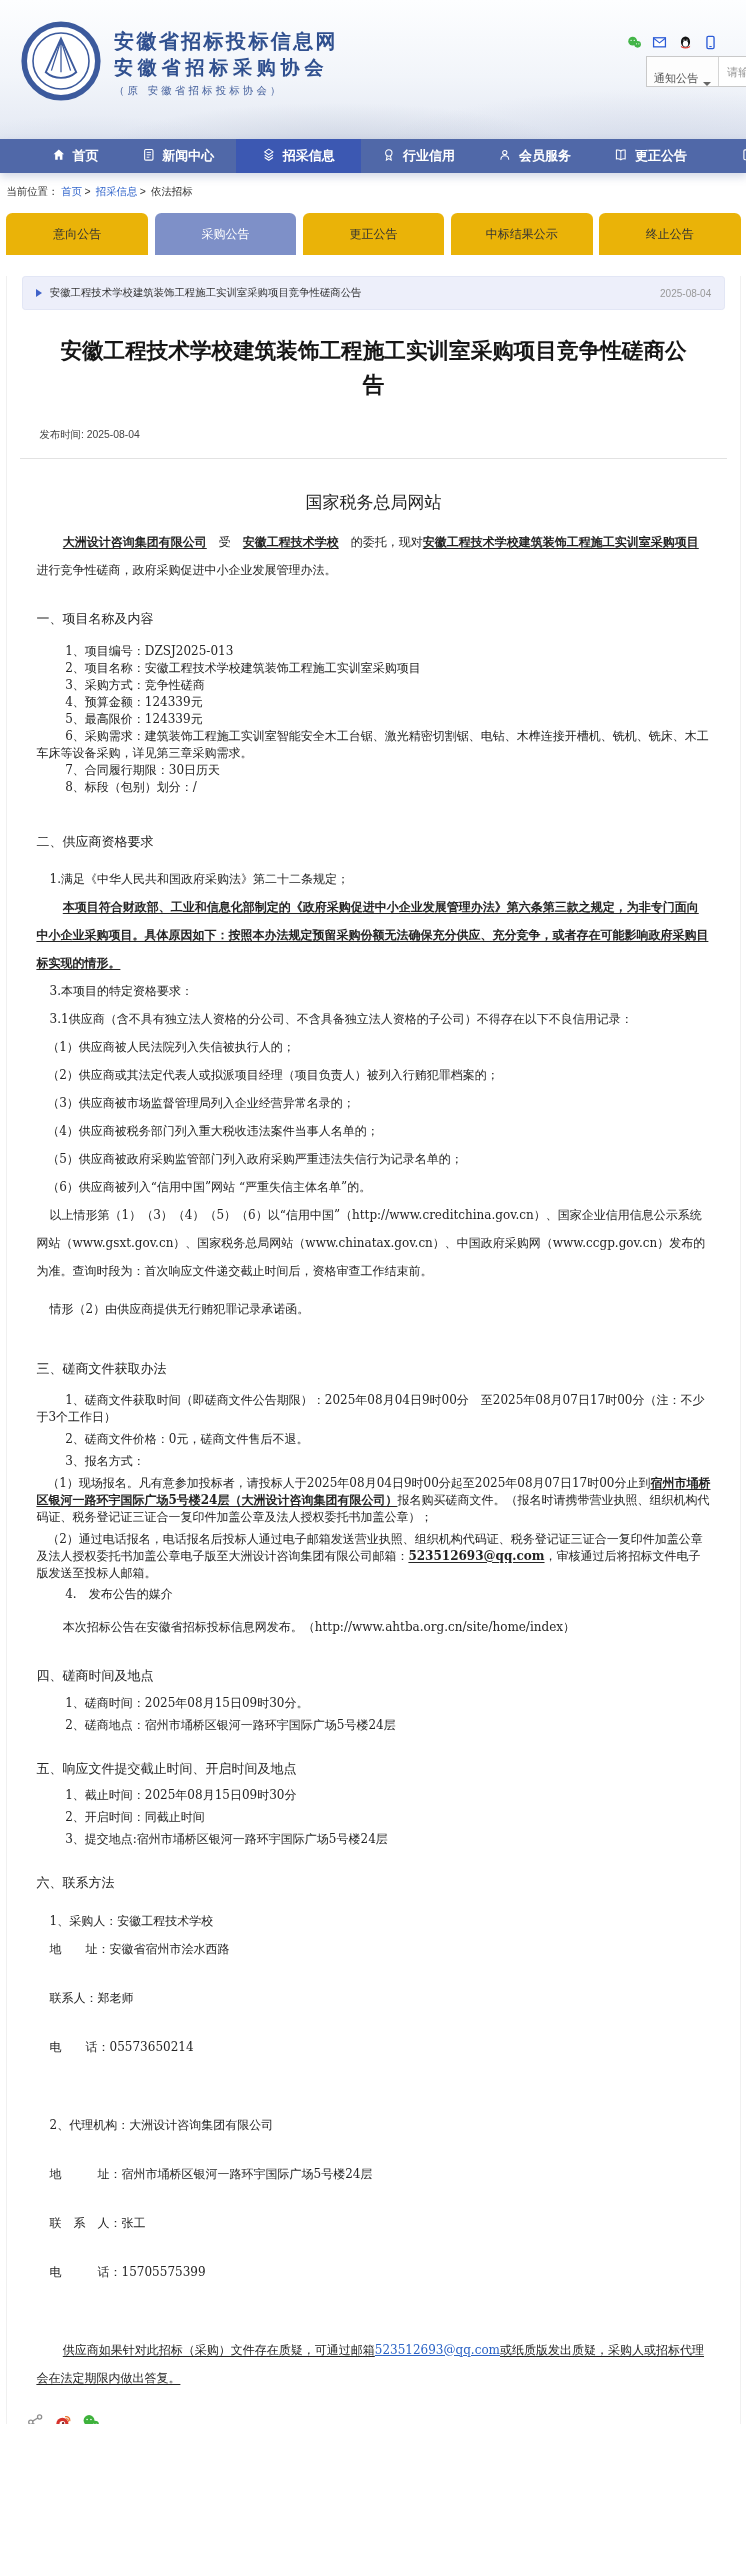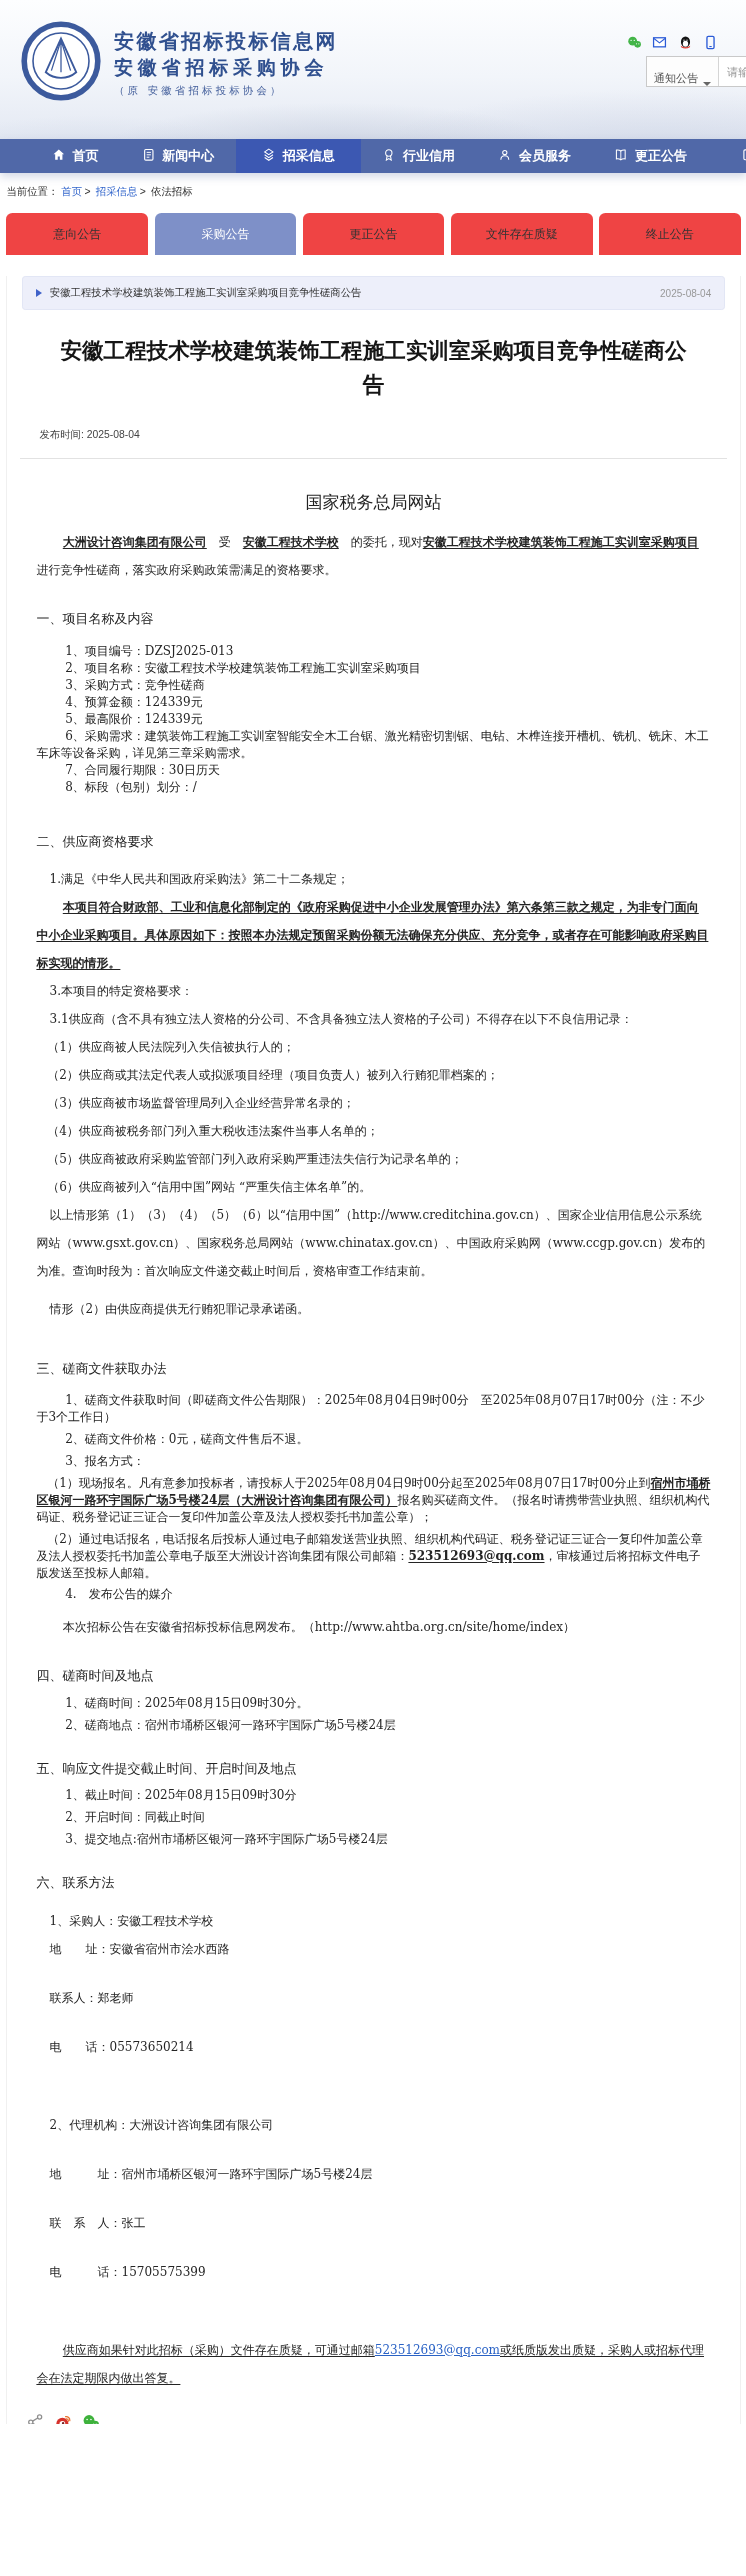--- a/index.html
+++ b/index.html
@@ -38,21 +38,21 @@
   .nav-item.active{background:#3c58b2;padding:0 26px;}
   .nav-item.partial{margin-left:auto;margin-right:-24px;padding:0 8px;}
   .nav-item svg{flex:0 0 auto;}
   
   .crumbs{padding:12px 8px 3.2px 6.4px;font-size:10.4px;color:#333;}
   .crumbs a{color:#3366cc;text-decoration:none;cursor:pointer;}
   .crumbs .sep{margin:0 2.4px;color:#333;}
   
   .tabs{display:flex;gap:6.4px;margin:11.2px 6.4px 0 6.4px;}
   .tab{flex:1;height:42px;display:flex;align-items:center;justify-content:center;
-    background:#ef4444;color:#333;font-size:12px;border-radius:6.4px 6.4px 0 0;cursor:pointer;}
+    background:#eab308;color:#333;font-size:12px;border-radius:6.4px 6.4px 0 0;cursor:pointer;}
   .tab.active{background:#7e90c8;color:#fff;}
   
   .card{margin:0 6.4px;background:#fff;border:0.8px solid #f0f0f0;border-top:none;padding-bottom:8px;}
   .list-row{margin:21px 14.4px 0 14.4px;height:32px;background:#edeffa;border:0.8px solid #e2e6f5;
     border-radius:3.2px;display:flex;align-items:center;padding:0 13px;cursor:pointer;}
   .tri{width:0;height:0;border-left:6.4px solid #3f62c9;border-top:4px solid transparent;
     border-bottom:4px solid transparent;margin-right:8px;}
   .list-title{flex:1;font-size:10.4px;color:#333;}
   .list-date{font-size:10px;color:#999;}
   .art-title{margin:24px 51px 0 51px;text-align:center;font-size:21.6px;font-weight:700;
@@ -202,39 +202,39 @@
     <span>当前位置：</span>
     <a>首页</a><span class="sep">&gt;</span>
     <a>招采信息</a><span class="sep">&gt;</span>
     <span>依法招标</span>
   </div>
 
   <div class="tabs">
     <div class="tab">意向公告</div>
     <div class="tab active">采购公告</div>
     <div class="tab">更正公告</div>
-    <div class="tab">文件存在质疑</div>
+    <div class="tab">中标结果公示</div>
     <div class="tab">终止公告</div>
   </div>
 
   <div class="card">
 
     <div class="list-row">
       <span class="tri"></span>
       <span class="list-title">安徽工程技术学校建筑装饰工程施工实训室采购项目竞争性磋商公告</span>
       <span class="list-date">2025-08-04</span>
     </div>
 
     <div class="art-title">安徽工程技术学校建筑装饰工程施工实训室采购项目竞争性磋商公告</div>
     <div class="pub">发布时间: 2025-08-04</div>
     <div class="rule"></div>
 
     <div class="article">
         <div class="para doc-title"><span>国家税务总局网站</span></div>
-        <div class="para indent mt1"><span class="bu">大洲设计咨询集团有限公司</span><span>　受　</span><span class="bu">安徽工程技术学校</span><span>　的委托，现对</span><span class="bu">安徽工程技术学校建筑装饰工程施工实训室采购项目</span><span>进行竞争性磋商，落实政府采购政策需满足的资格要求。</span></div>
+        <div class="para indent mt1"><span class="bu">大洲设计咨询集团有限公司</span><span>　受　</span><span class="bu">安徽工程技术学校</span><span>　的委托，现对</span><span class="bu">安徽工程技术学校建筑装饰工程施工实训室采购项目</span><span>进行竞争性磋商，政府采购促进中小企业发展管理办法。</span></div>
         <div class="para h2 mt2"><span class="b">一、项目名称及内容</span></div>
         <div class="para tight li mt1"><span>1、项目编号：DZSJ2025-013</span></div>
         <div class="para tight li"><span>2、项目名称：安徽工程技术学校建筑装饰工程施工实训室采购项目</span></div>
         <div class="para tight li"><span>3、采购方式：竞争性磋商</span></div>
         <div class="para tight li"><span>4、预算金额：124339元</span></div>
         <div class="para tight li"><span>5、最高限价：124339元</span></div>
         <div class="para tight li"><span>6、采购需求：建筑装饰工程施工实训室智能安全木工台锯、激光精密切割锯、电钻、木榫连接开槽机、铣机、铣床、木工车床等设备采购，详见第三章采购需求。</span></div>
         <div class="para tight li"><span>7、合同履行期限：30日历天</span></div>
         <div class="para tight li"><span>8、标段（包别）划分：/</span></div>
         <div class="para h2 mt3"><span class="b">二、供应商资格要求</span></div>

